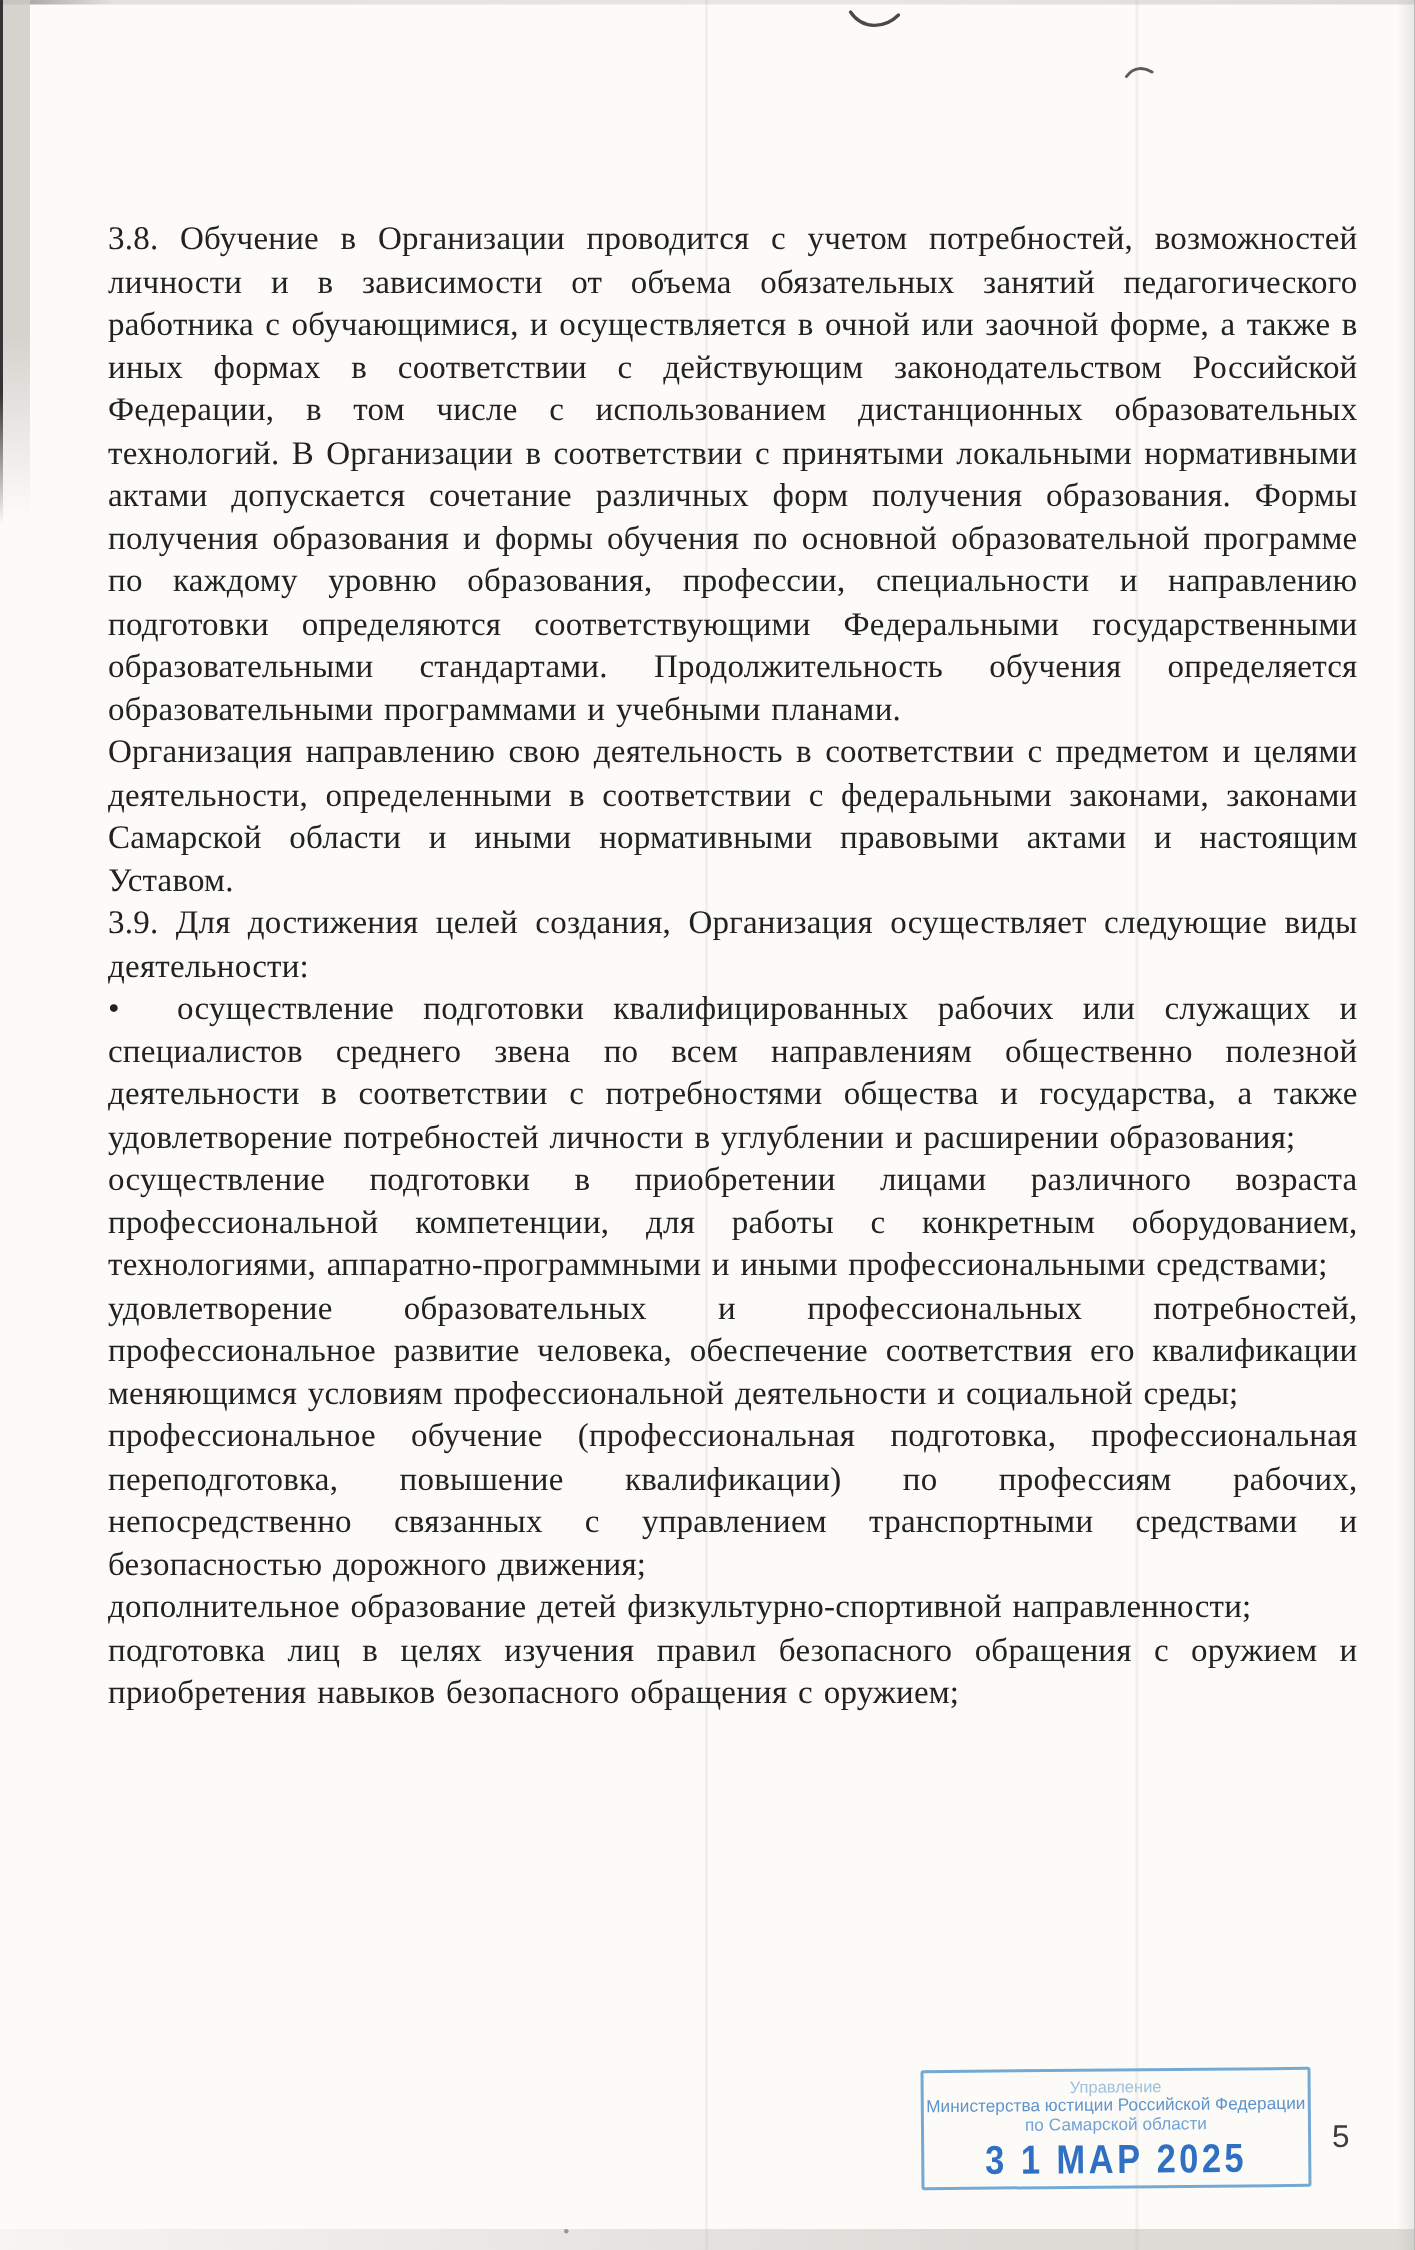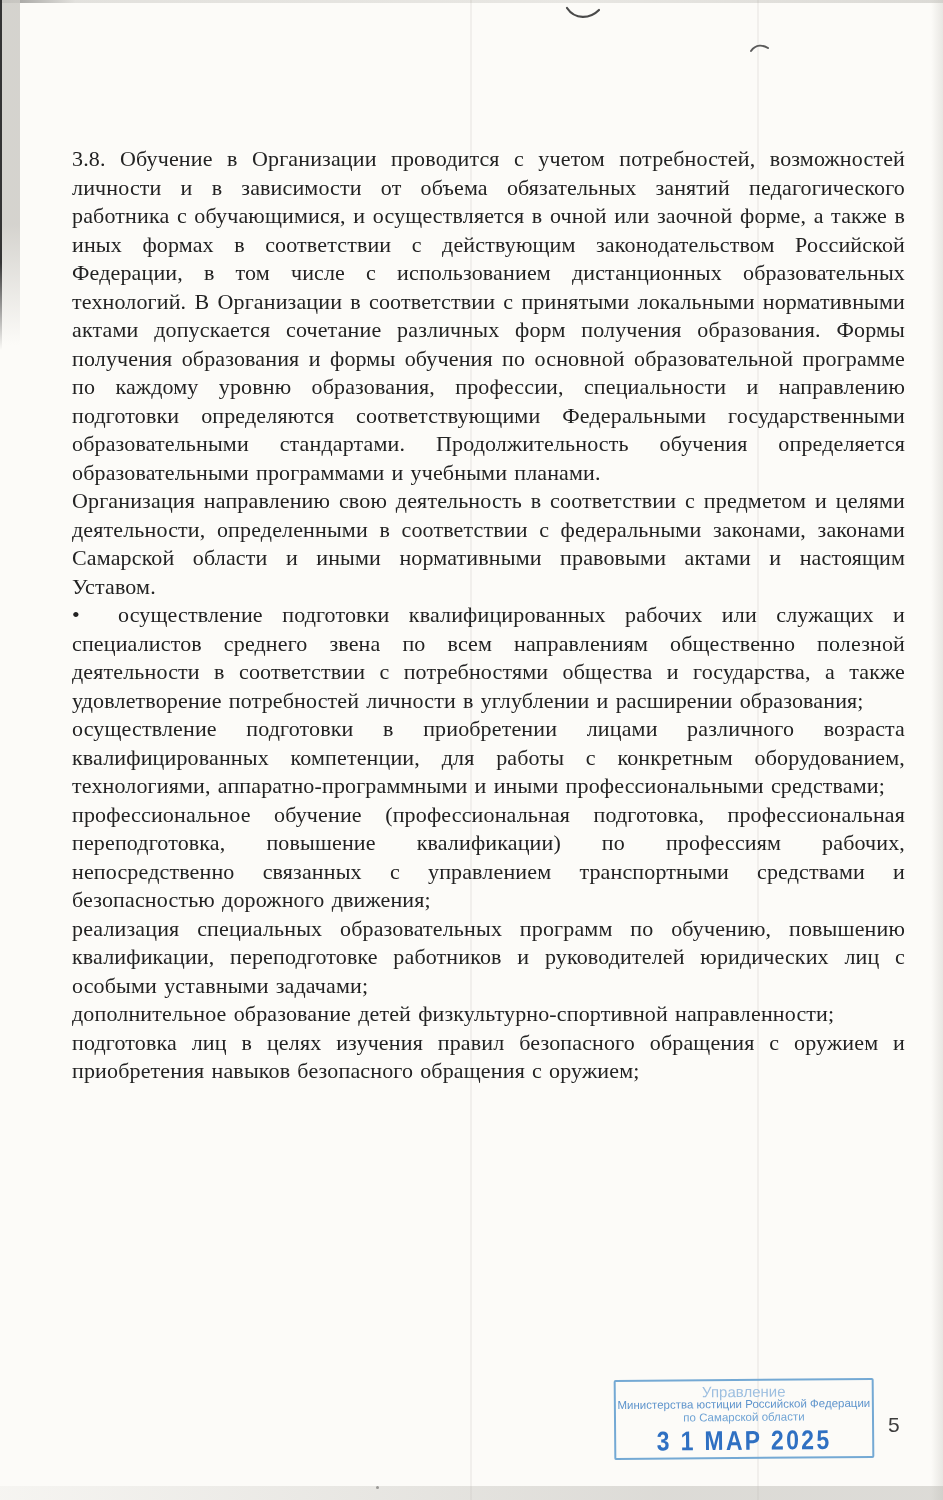--- a/index.html
+++ b/index.html
@@ -40,21 +40,21 @@
   .stamp{
     position:absolute;left:614px;top:1379px;width:260px;height:80px;
     border:2px solid #74a9d4;border-radius:2px;
     box-sizing:border-box;
     display:flex;flex-direction:column;align-items:center;justify-content:center;
     transform:rotate(-.5deg);
     font-family:"Liberation Sans", sans-serif;
     color:#5e94cc;
     padding-top:2px;
   }
-  .stamp-line1{font-size:15px;line-height:12px;color:#9dbfe0;}
+  .stamp-line1{font-size:11px;line-height:12px;color:#9dbfe0;}
   .stamp-line2{font-size:11.5px;line-height:13px;color:#5e94cc;}
   .stamp-line3{font-size:11.5px;line-height:13px;color:#6fa3d4;}
   .stamp-date{
     font-size:25px;line-height:28px;font-weight:bold;
     color:#2f70c2;letter-spacing:2.5px;transform:scaleY(1.08) scaleX(.92);
     margin-top:2px;white-space:nowrap;
   }
   .page-number{
     position:absolute;left:888px;top:1413px;
     font-family:"Liberation Sans", sans-serif;
@@ -78,24 +78,25 @@
   <svg class="pen-mark" style="left:565px;top:4px;" width="36" height="18" viewBox="0 0 36 18">
     <path d="M2,4 C10,16 25,15 34,6" stroke="#4a4a4a" stroke-width="2.2" fill="none" stroke-linecap="round"></path>
   </svg>
   <svg class="pen-mark" style="left:750px;top:42px;" width="20" height="14" viewBox="0 0 20 14">
     <path d="M1,9 C6,2 13,3 18,6" stroke="#5a5a5a" stroke-width="2" fill="none" stroke-linecap="round"></path>
   </svg>
 
   <div class="text-block">
       <div class="paragraph"><span>3.8. Обучение в Организации проводится с учетом потребностей, возможностей личности и в зависимости от объема обязательных занятий педагогического работника с обучающимися, и осуществляется в очной или заочной форме, а также в иных формах в соответствии с действующим законодательством Российской Федерации, в том числе с использованием дистанционных образовательных технологий. В Организации в соответствии с принятыми локальными нормативными актами допускается сочетание различных форм получения образования. Формы получения образования и формы обучения по основной образовательной программе по каждому уровню образования, профессии, специальности и направлению подготовки определяются соответствующими Федеральными государственными образовательными стандартами. Продолжительность обучения определяется образовательными программами и учебными планами.</span></div>
       <div class="paragraph"><span>Организация направлению свою деятельность в соответствии с предметом и целями деятельности, определенными в соответствии с федеральными законами, законами Самарской области и иными нормативными правовыми актами и настоящим Уставом.</span></div>
+      <div class="paragraph"><span>3.9. Для достижения целей создания, Организация осуществляет следующие виды деятельности:</span></div>
       <div class="paragraph"><span class="bullet-marker">•</span><span>осуществление подготовки квалифицированных рабочих или служащих и специалистов среднего звена по всем направлениям общественно полезной деятельности в соответствии с потребностями общества и государства, а также удовлетворение потребностей личности в углублении и расширении образования;</span></div>
-      <div class="paragraph"><span>осуществление подготовки в приобретении лицами различного возраста квалифицированных компетенции, для работы с конкретным оборудованием, технологиями, аппаратно-программными и иными профессиональными средствами;</span></div>
+      <div class="paragraph"><span>осуществление подготовки в приобретении лицами различного возраста профессиональной компетенции, для работы с конкретным оборудованием, технологиями, аппаратно-программными и иными профессиональными средствами;</span></div>
+      <div class="paragraph"><span>удовлетворение образовательных и профессиональных потребностей, профессиональное развитие человека, обеспечение соответствия его квалификации меняющимся условиям профессиональной деятельности и социальной среды;</span></div>
       <div class="paragraph"><span>профессиональное обучение (профессиональная подготовка, профессиональная переподготовка, повышение квалификации) по профессиям рабочих, непосредственно связанных с управлением транспортными средствами и безопасностью дорожного движения;</span></div>
-      <div class="paragraph"><span>реализация специальных образовательных программ по обучению, повышению квалификации, переподготовке работников и руководителей юридических лиц с особыми уставными задачами;</span></div>
       <div class="paragraph"><span>дополнительное образование детей физкультурно-спортивной направленности;</span></div>
       <div class="paragraph"><span>подготовка лиц в целях изучения правил безопасного обращения с оружием и приобретения навыков безопасного обращения с оружием;</span></div>
     </div>
 
   <div class="stamp">
     <div class="stamp-line1">Управление</div>
     <div class="stamp-line2">Министерства юстиции Российской Федерации</div>
     <div class="stamp-line3">по Самарской области</div>
     <div class="stamp-date">3 1 МАР 2025</div>
   </div>

